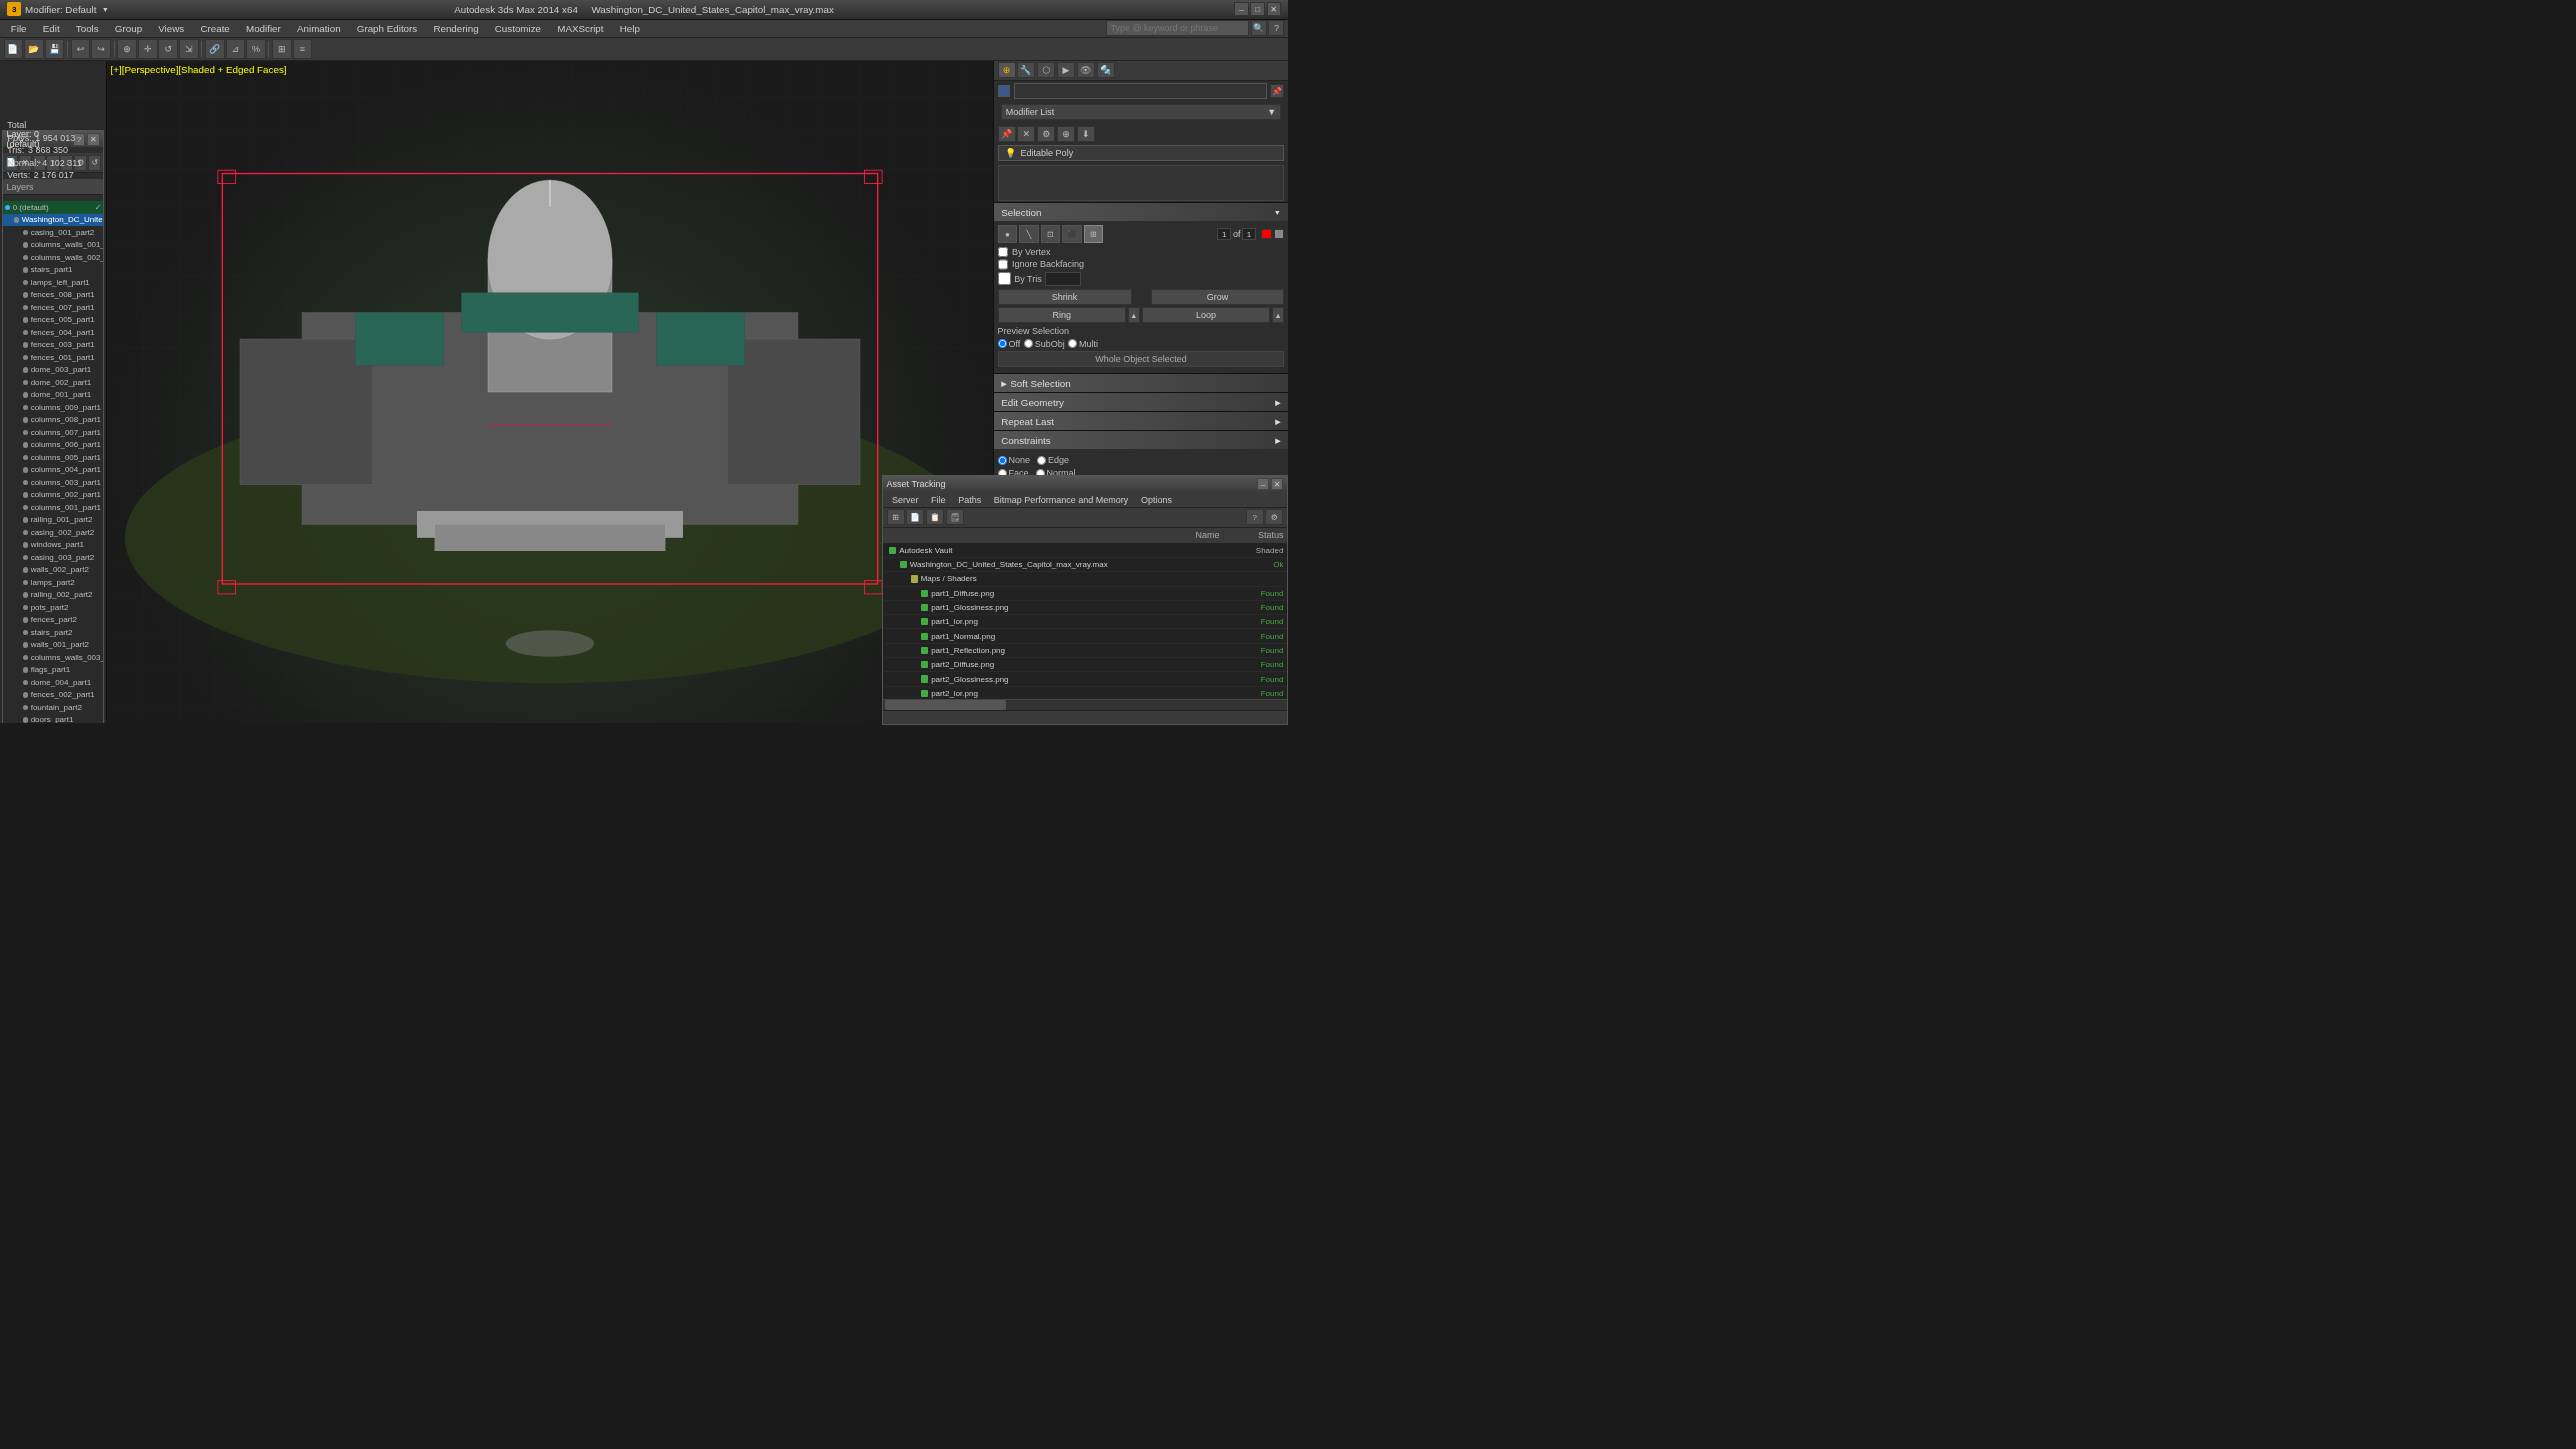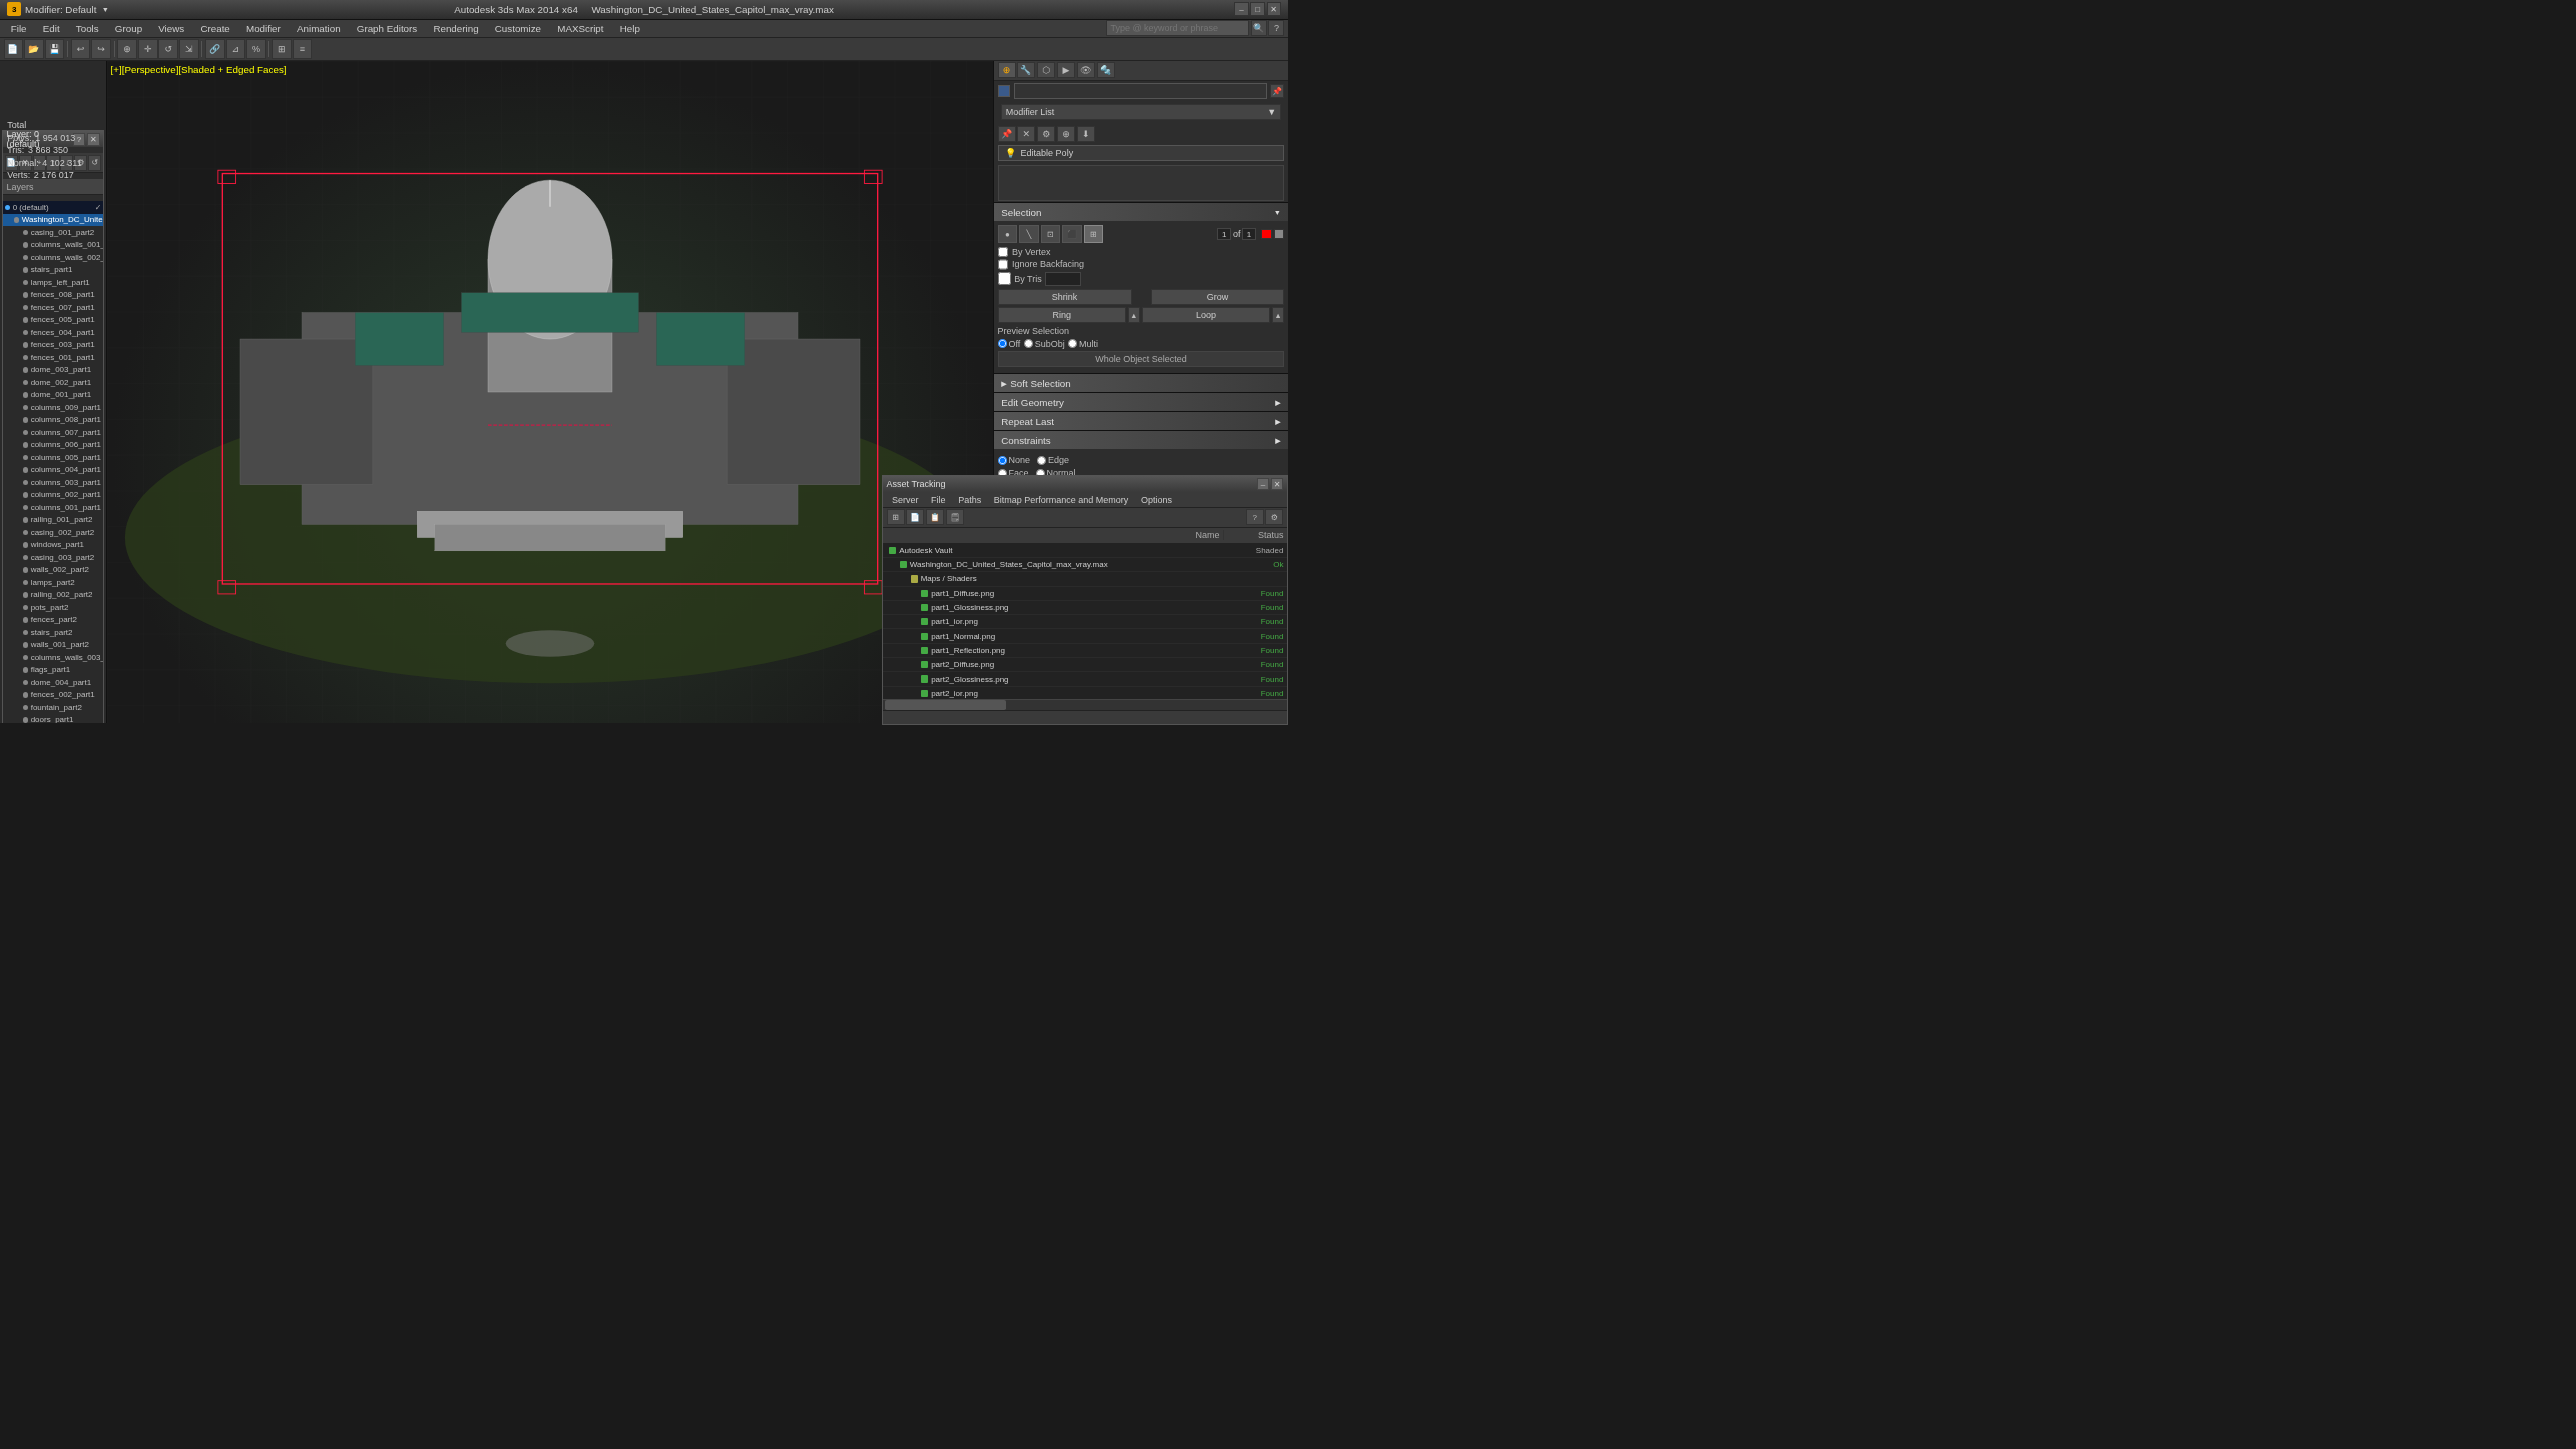--- a/index.html
+++ b/index.html
@@ -192,21 +192,21 @@
       display: flex;
       align-items: center;
       padding: 0 1.8px;
       font-size: 8px;
       color: #bbb;
       cursor: pointer;
       white-space: nowrap;
       overflow: hidden;
     }
     .layer-item.selected { background: #1a5a9a; color: #fff; }
-    .layer-item.root { background: #0f172a; }
+    .layer-item.root { background: #14532d; }
     .layer-dot { width: 5.4px; height: 5.4px; background: #888; border-radius: 50%; margin-right: 2.7px; display: inline-block; flex-shrink: 0; }
     .layer-dot.active { background: #4af; }
 
     
     #viewport {
       flex: 1;
       background: #1a1a1a;
       position: relative;
       overflow: hidden;
     }

